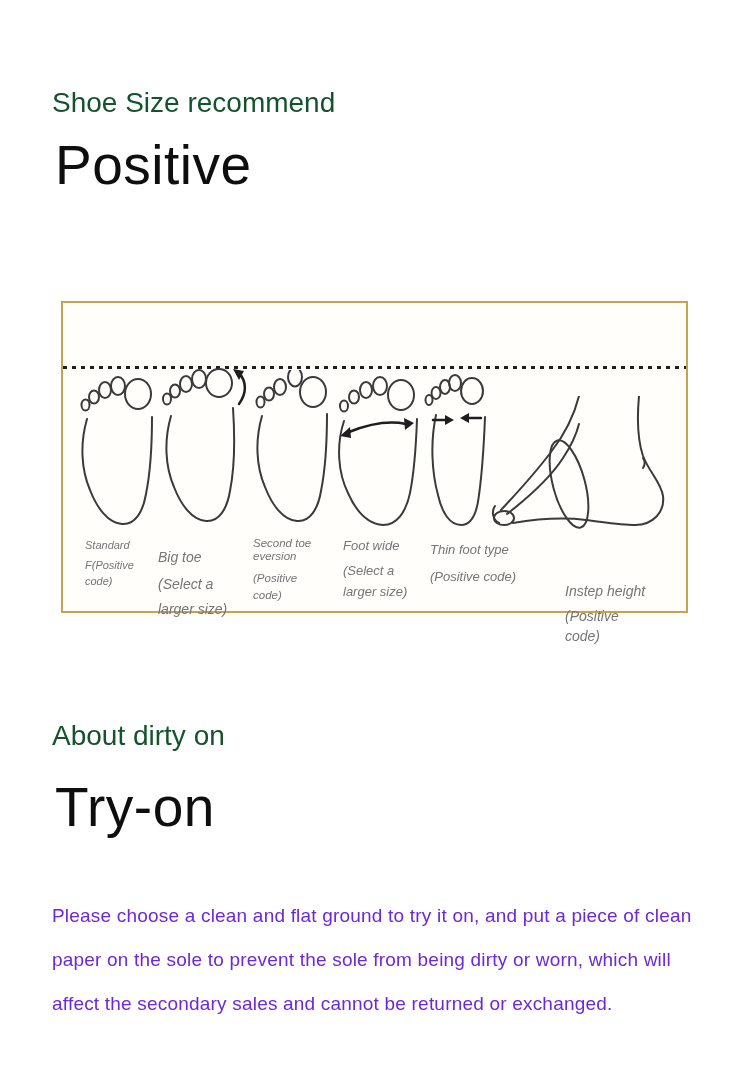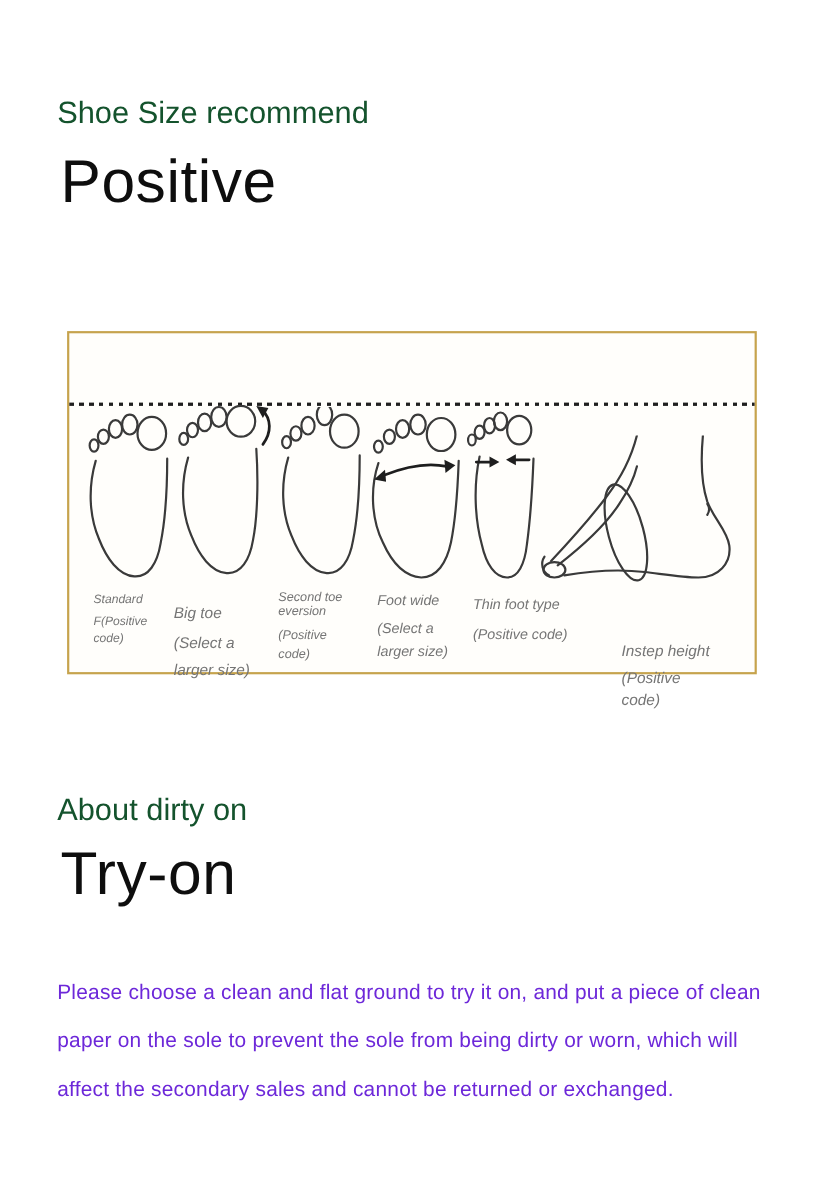--- a/index.html
+++ b/index.html
@@ -39,21 +39,21 @@
   #lab2{left:95px;top:246px;width:80px;font-size:14px;}
   #lab2 .fnote{line-height:1.8;}
   #lab3{left:190px;top:234px;width:82px;font-size:11.5px;}
   #lab4{left:280px;top:236px;width:82px;font-size:13px;}
   #lab4 .fnote{line-height:1.6;}
   #lab5{left:367px;top:240px;width:104px;font-size:13px;}
   #lab5 .fnote{margin-top:10px;}
   #lab6{left:502px;top:236px;width:86px;font-size:14px;margin-top:44px;}
   
   #sub2{margin:106px 0 0 52px;}
-  #title2{margin:11px 0 0 55px;}
+  #title2{margin:24px 0 0 55px;}
   .para{
     margin:54px 0 0 52px;width:662px;font-size:19px;color:#6d28d9;
     line-height:44px;letter-spacing:.2px;
   }
 </style>
 </head>
 <body>
 
 <h2 class="sec-sub" id="sub1">Shoe Size recommend</h2>
 <h1 class="sec-title" id="title1">Positive</h1>

